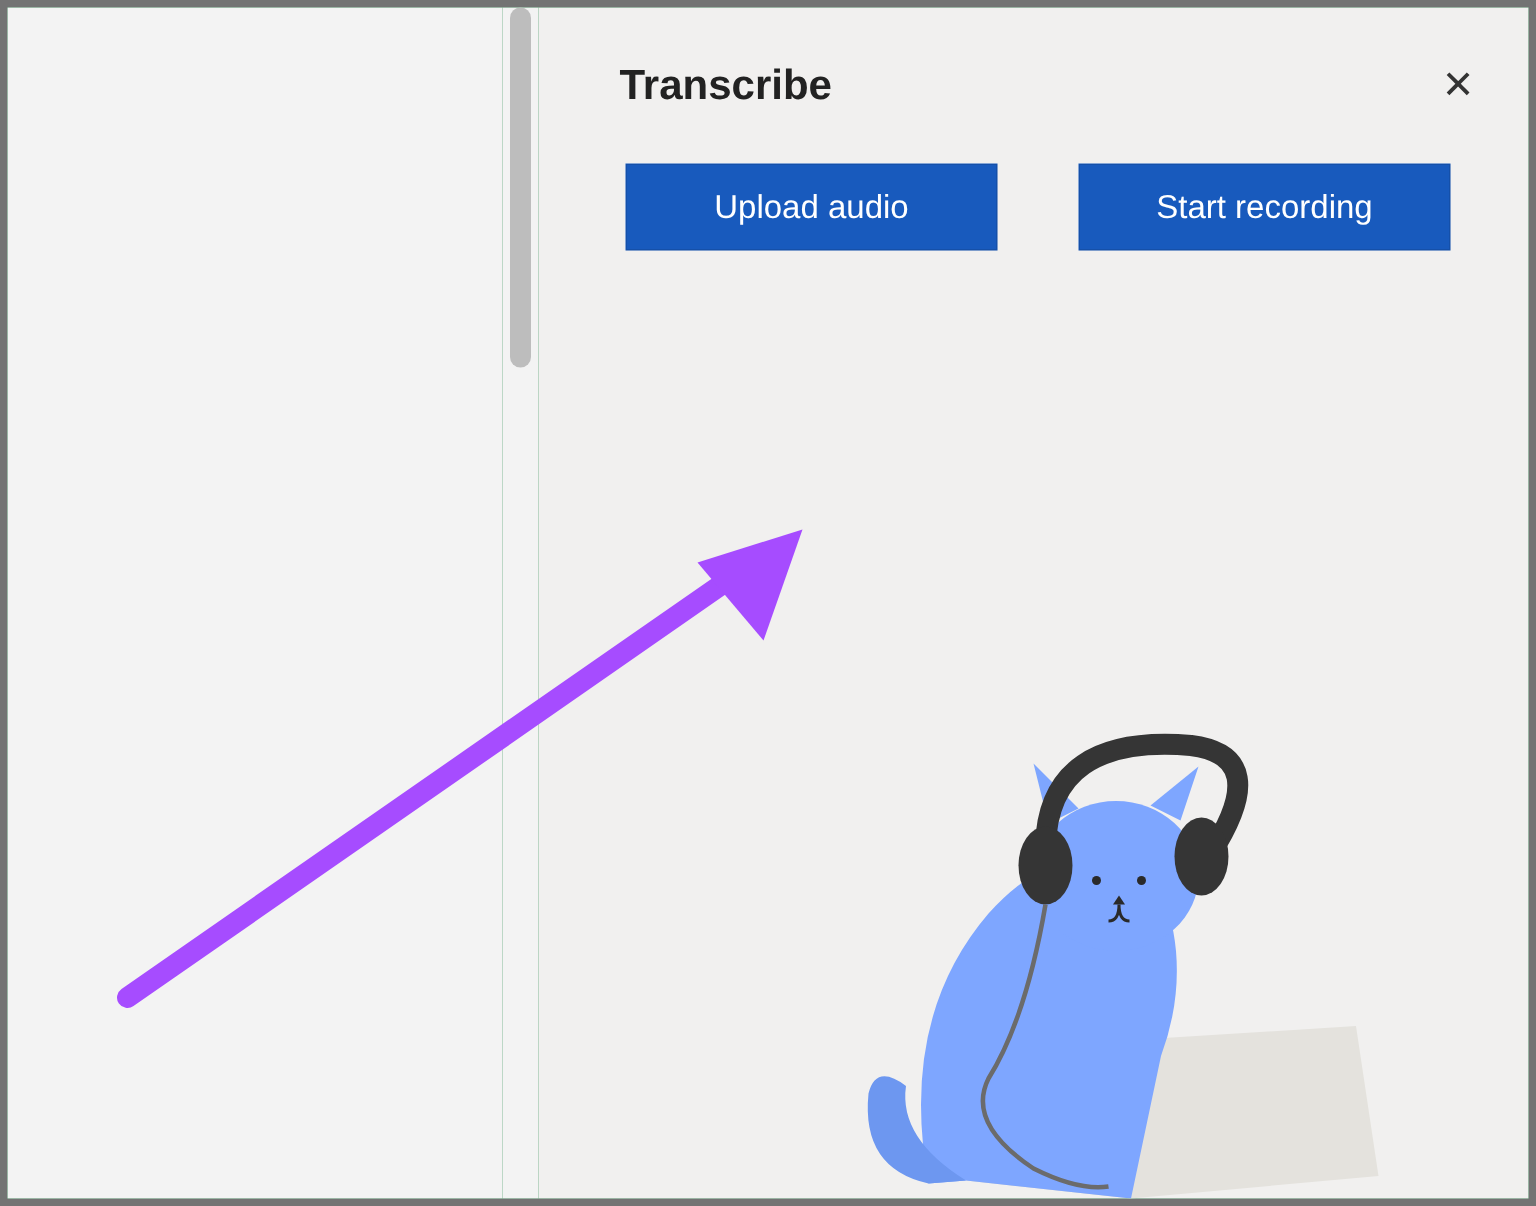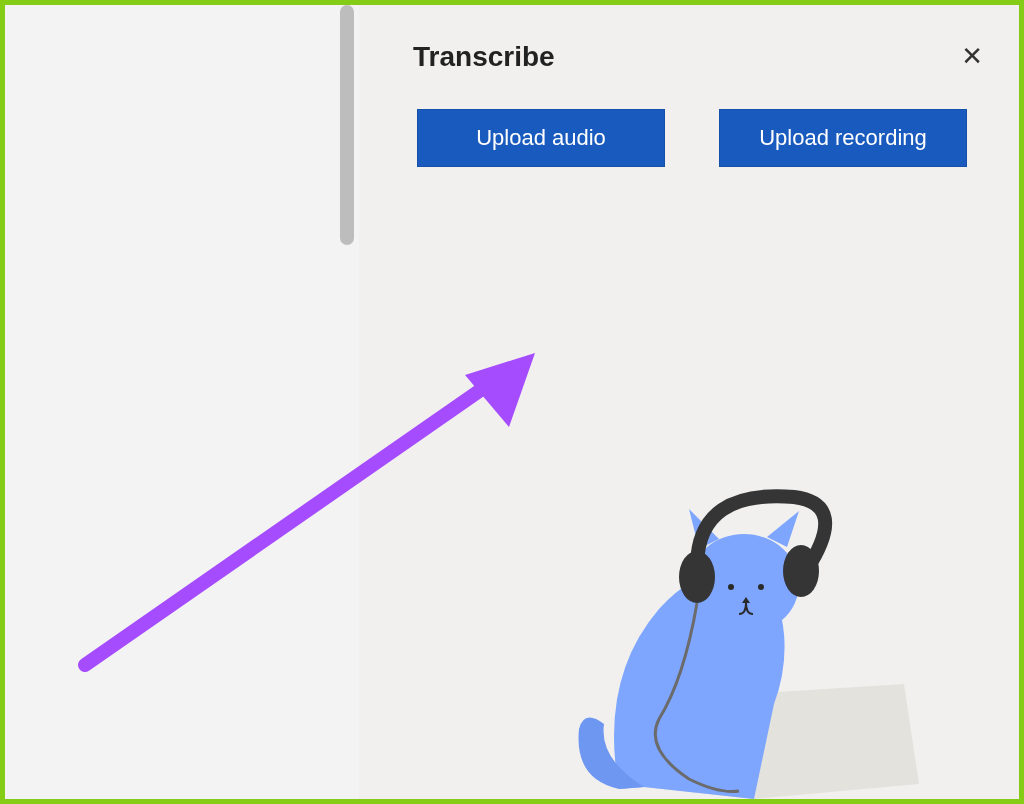--- a/index.html
+++ b/index.html
@@ -1,19 +1,19 @@
 <!DOCTYPE html>
 <html><head>
   <meta charset="utf-8">
   <style>
     * { box-sizing: border-box; margin: 0; padding: 0; }
     html, body { width: 1024px; height: 804px; overflow: hidden; font-family: "Segoe UI", Arial, sans-serif; }
     .frame {
       width: 1024px; height: 804px;
-      border: 5px solid #84cc16;
+      border: 5px solid #737373;
       position: relative;
       background: #15803d;
     }
     .doc-area {
       position: absolute;
       left: 0; top: 0;
       width: 330px; height: 100%;
       background: #f3f3f3;
     }
     .scroll-track {
@@ -110,21 +110,21 @@
 
     <div class="panel-header">
       <div class="panel-title">Transcribe</div>
       <div class="close-x">✕</div>
     </div>
 
 
 
     <div class="button-row">
       <button class="btn-primary">Upload audio</button>
-      <button class="btn-primary">Upload recording</button>
+      <button class="btn-primary">Start recording</button>
     </div>
 
     <div class="illustration">
       <svg viewBox="0 0 380 330" width="380" height="330">
 
         <g>
           <polygon points="195,225 355,215 370,315 205,330" fill="#e4e2dd"></polygon>
           <polygon points="195,225 205,330 95,318 150,235" fill="#d6d4cf"></polygon>
         </g>
 

